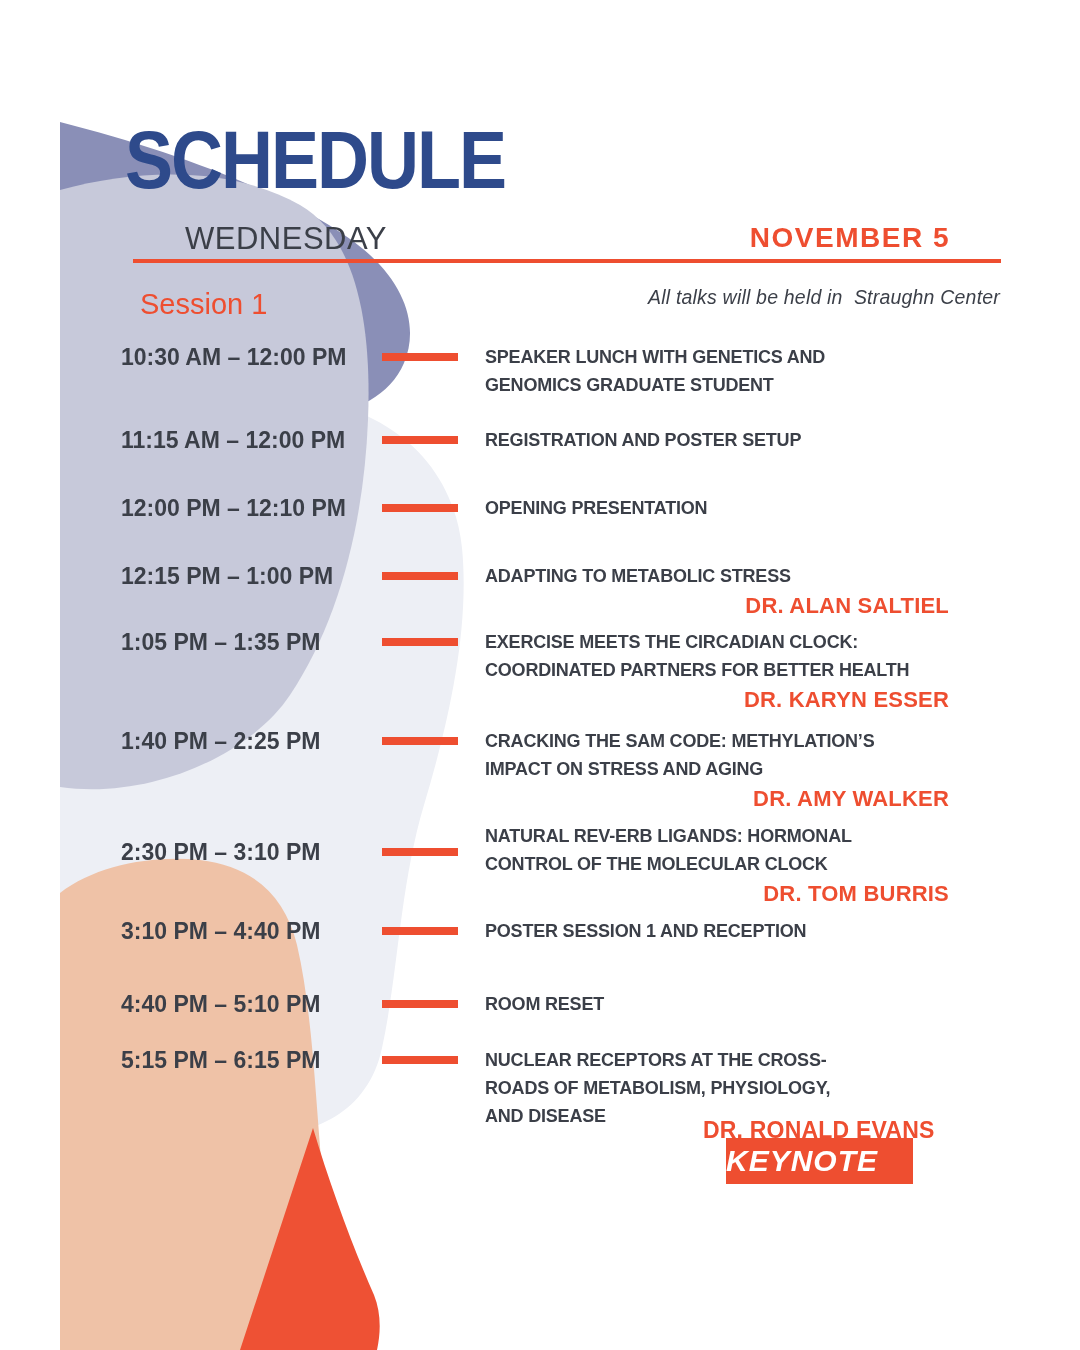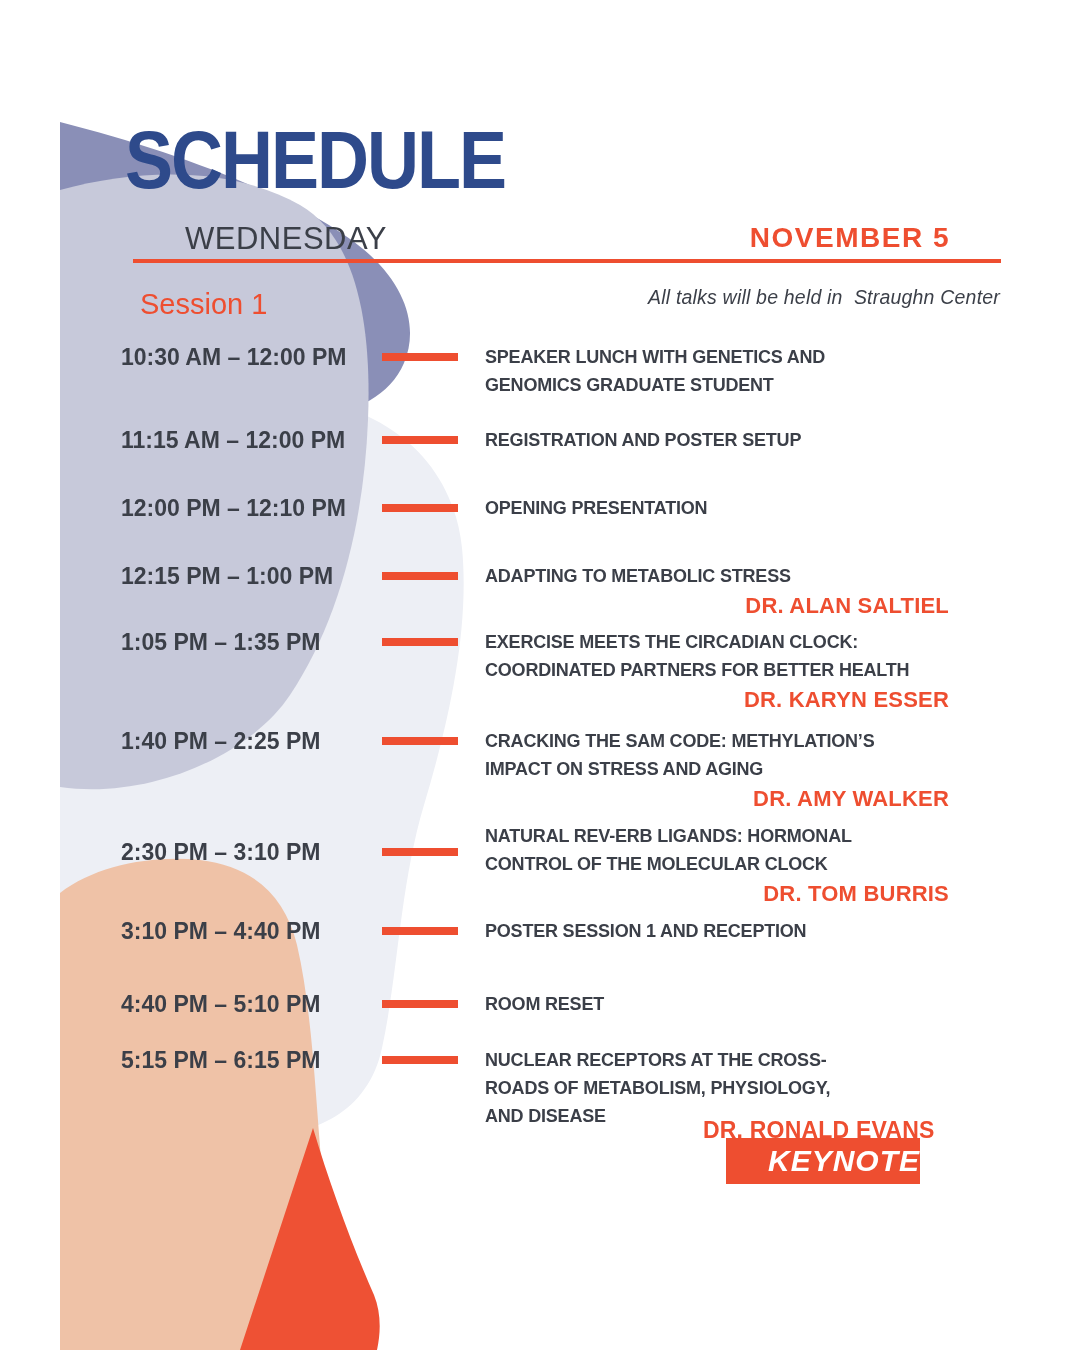--- a/index.html
+++ b/index.html
@@ -53,21 +53,21 @@
     font-size:22px;font-weight:bold;color:var(--accent);
     line-height:26px;margin-top:3px;text-align:right;padding-right:52px;letter-spacing:0.2px;
   }
   .speaker:empty{display:none;}
   .speaker-inline{
     position:absolute;left:208px;top:61px;text-align:center;padding:0;margin:10px;
     font-size:23px;white-space:nowrap;
   }
   .badge{
     position:absolute;left:241px;top:92px;width:187px;height:46px;background:var(--accent);
-    display:flex;align-items:center;justify-content:flex-end;padding-left:7px;
+    display:flex;align-items:center;justify-content:flex-start;
   }
   .badge span{
     color:#fff;font-weight:bold;font-style:italic;font-size:30px;letter-spacing:1px;
   }
 </style>
 </head>
 <body>
 
 <div class="poster">
 

